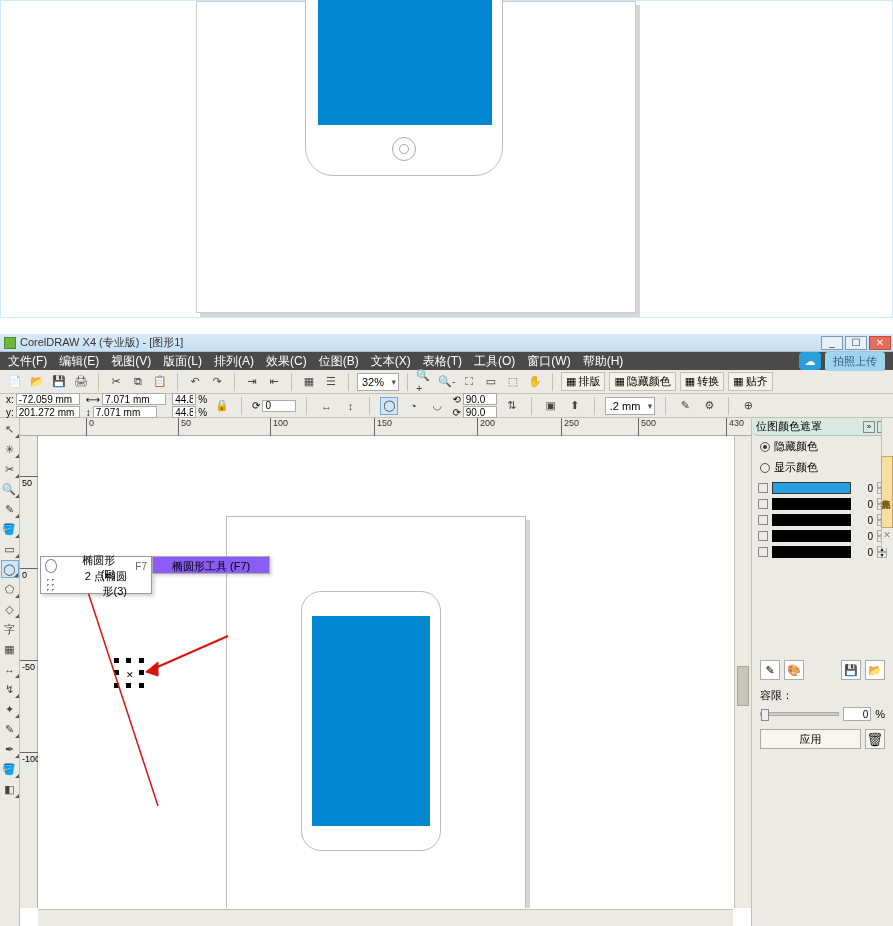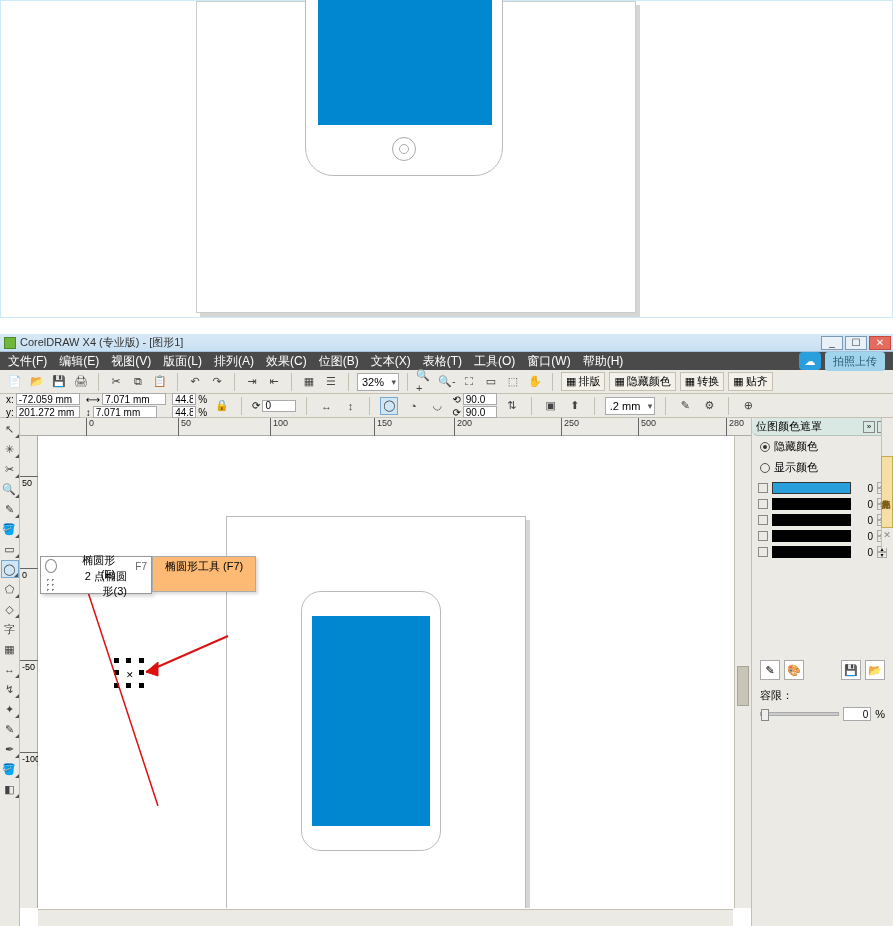--- a/index.html
+++ b/index.html
@@ -91,21 +91,21 @@
   .sel-obj .h{position:absolute;width:5px;height:5px;background:#000;}
   .sel-obj .cx{position:absolute;left:12px;top:12px;font-size:9px;}
 
   .arrow-red{position:absolute;stroke:#d11;fill:#d11;}
 
   .flyout{position:absolute;left:20px;top:138px;width:112px;background:#fff;border:1px solid #999;box-shadow:2px 2px 4px rgba(0,0,0,.2);font-size:11px;}
   .flyout .row{display:flex;align-items:center;height:18px;padding:0 4px;gap:20px;text-align:right;}
   .flyout .ico{width:14px;height:14px;border:1px solid #888;border-radius:50%;}
   .flyout .ico.dots{border-radius:0;border:none;background:radial-gradient(#888 1px,transparent 1px);background-size:5px 5px;}
   .flyout .sc{margin-left:auto;color:#666;font-size:10px;}
-  .tooltip-box{position:absolute;left:132px;top:138px;height:36px;padding:2px 12px;background:#fdba74;border:1px solid #aaa;font-size:11px;box-shadow:2px 2px 3px rgba(0,0,0,.15);}
+  .tooltip-box{position:absolute;left:132px;top:138px;height:18px;padding:2px 19px;background:#8b5cf6;border:1px solid #aaa;font-size:11px;box-shadow:2px 2px 3px rgba(0,0,0,.15);}
 
   
   .docker{width:142px;background:#eceae4;border-left:1px solid #c4c0b4;position:relative;}
   .docker-title{height:18px;background:#d9e8e3;border-bottom:1px solid #b0c4bc;display:flex;align-items:center;padding:0 4px;font-size:11px;border-radius:6px;}
   .docker-title .dacts{margin-left:auto;display:flex;gap:2px;}
   .dact{width:12px;height:12px;border:1px solid #888;font-size:8px;display:flex;align-items:center;justify-content:center;}
   .radio-row{display:flex;align-items:center;gap:4px;padding:3px 8px;font-size:11px;}
   .radio{width:10px;height:10px;border:1px solid #555;border-radius:50%;display:flex;align-items:center;justify-content:center;}
   .radio.on::after{content:"";width:4px;height:4px;background:#333;border-radius:50%;}
   .color-list{padding:2px 6px;}
@@ -290,24 +290,24 @@
       <div class="tool">🪣<div class="fly"></div></div>
       <div class="tool">◧<div class="fly"></div></div>
     </div>
 
     <div class="workspace">
       <div class="hruler">
         <div class="tick" style="left:66px"><span>0</span></div>
         <div class="tick" style="left:158px"><span>50</span></div>
         <div class="tick" style="left:250px"><span>100</span></div>
         <div class="tick" style="left:354px"><span>150</span></div>
-        <div class="tick" style="left:434px"><span>200</span></div>
+        <div class="tick" style="left:457px"><span>200</span></div>
         <div class="tick" style="left:541px"><span>250</span></div>
         <div class="tick" style="left:618px"><span>500</span></div>
-        <div class="tick" style="left:706px"><span>280</span></div>
+        <div class="tick" style="left:706px"><span>430</span></div>
       </div>
       <div class="vruler">
         <div class="tick" style="top:40px"><span>50</span></div>
         <div class="tick" style="top:132px"><span>0</span></div>
         <div class="tick" style="top:224px"><span>-50</span></div>
         <div class="tick" style="top:316px"><span>-100</span></div>
       </div>
 
       <div class="canvas">
         <div class="page">
@@ -427,20 +427,24 @@
         <div class="dtool">📂</div>
       </div>
       <div class="tol-lbl">容限：</div>
       <div class="slider-row">
         <div class="slider">
             <div class="knob"></div>
           </div>
         <input class="tol-in" value="0" style="">
         <span>%</span>
       </div>
+      <div class="apply-row">
+        <button class="apply-btn">应用</button>
+        <button class="lock-btn">🗑</button>
+      </div>
 
       <div class="palette"></div>
       <div class="pal-tag">补充颜色库</div>
       <div class="pal-close">✕</div>
     </div>
 
   </div>
 </div>
 
 </body></html>

